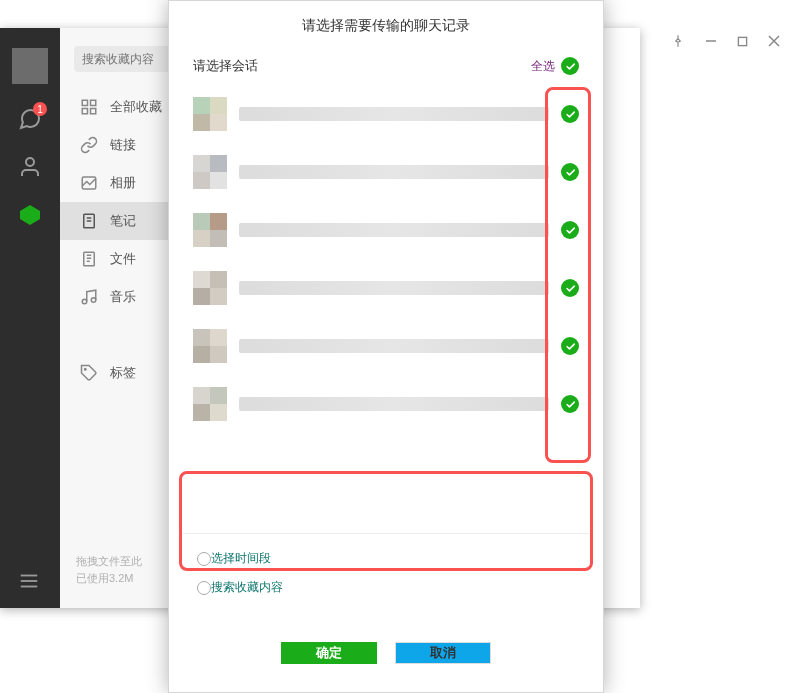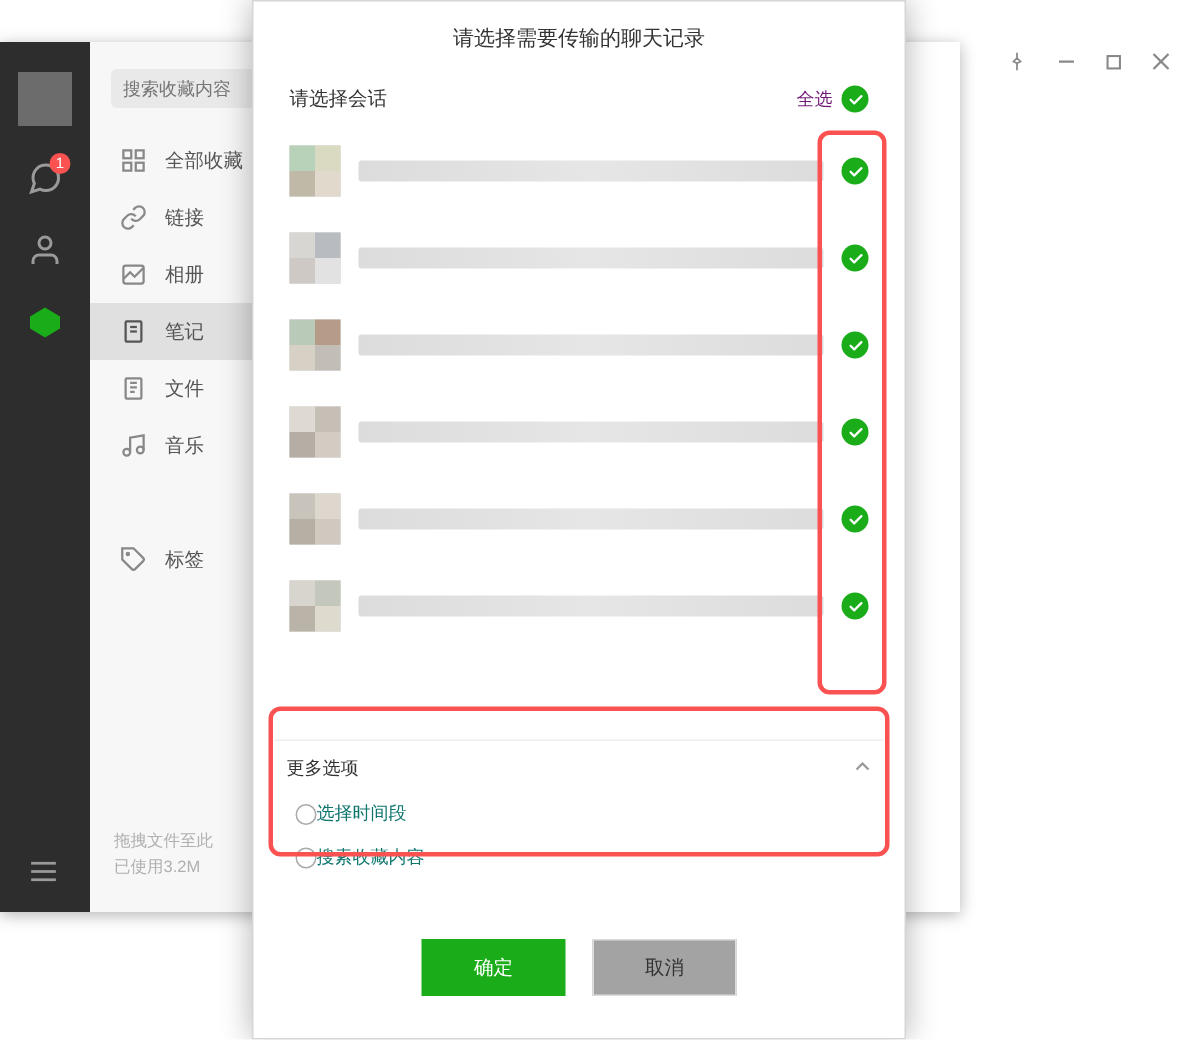--- a/index.html
+++ b/index.html
@@ -100,23 +100,23 @@
       padding: 6px 8px 12px;
     }
     .more-head { display:flex; align-items:center; justify-content:space-between; font-size:12px; color:#333; height:24px; }
     .more-opts { padding:10px 6px 0; display:flex; flex-direction:column; gap:12px; }
     .radio-row { display:flex; align-items:center; font-size:12px; color:#0f766e; }
     .radio-circle { width:14px; height:14px; border:1px solid #aaa; border-radius:50%; }
 
     .dlg-footer {
       padding:34px 0 28px; display:flex; justify-content:center; gap:18px;
     }
-    .btn { width:96px; height:38px; font-size:13px; border:none; cursor:pointer; }
+    .btn { width:96px; height:22px; font-size:13px; border:none; cursor:pointer;font-weight:bold; }
     .btn-primary { background:#1aad19; color:#fff; }
-    .btn-default { background:#a3a3a3; color:#333; border:1px solid #ddd; }
+    .btn-default { background:#0ea5e9; color:#333; border:1px solid #ddd; }
   </style>
 </head>
 <body>
 
 <div class="bg-window">
   <div class="bg-rail">
     <div class="bg-avatar"></div>
     <div class="rail-icon">
       <svg viewBox="0 0 24 24" fill="none" stroke="#9a9a9a" stroke-width="2">
           <path d="M21 11.5a8.38 8.38 0 0 1-8.5 8.5 8.5 8.5 0 0 1-3.8-.9L3 21l1.9-5.7A8.38 8.38 0 0 1 4 11.5 8.5 8.5 0 0 1 12.5 3 8.38 8.38 0 0 1 21 11.5z"></path>
@@ -334,26 +334,20 @@
       <div class="conv-name" style="width:130px"></div>
       <span class="check conv-check">
           <svg viewBox="0 0 16 16">
             <path d="M13.5 4.5 L6.5 11.5 L3 8" stroke="#fff" stroke-width="2.2" fill="none" stroke-linecap="round" stroke-linejoin="round"></path>
           </svg>
         </span>
     </div>
   </div>
 
   <div class="more-panel">
-    <div class="more-head">
-      <span>更多选项</span>
-      <span><svg width="12" height="12" viewBox="0 0 12 12">
-            <polyline points="2 8 6 4 10 8" fill="none" stroke="#999" stroke-width="1.5"></polyline>
-          </svg></span>
-    </div>
     <div class="more-opts">
       <label class="radio-row">
         <span class="radio-circle"></span>
         <span>选择时间段</span>
       </label>
       <label class="radio-row">
         <span class="radio-circle"></span>
         <span>搜索收藏内容</span>
       </label>
     </div>

